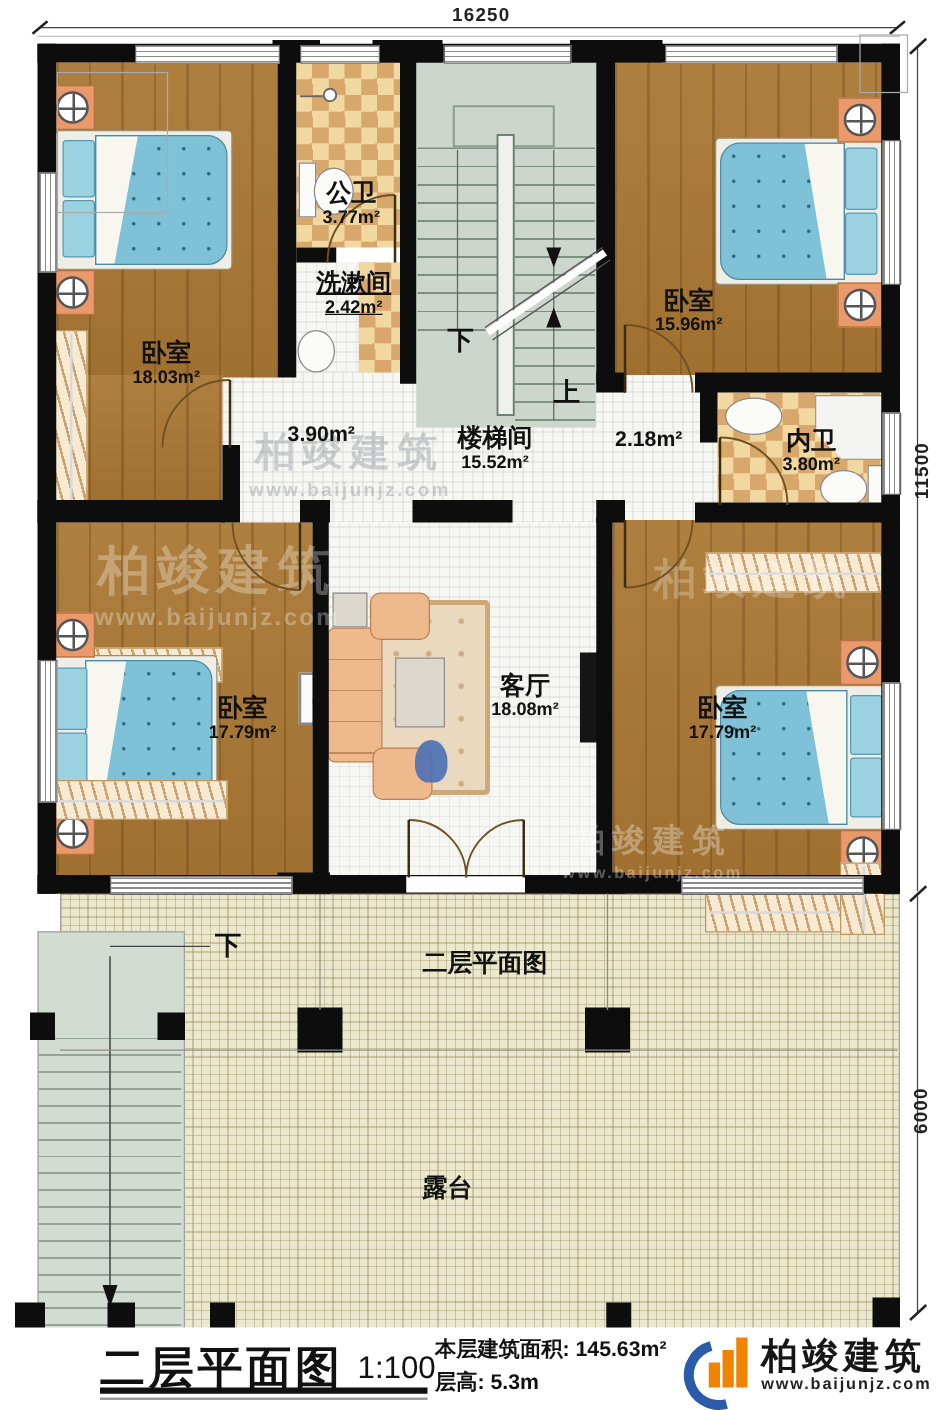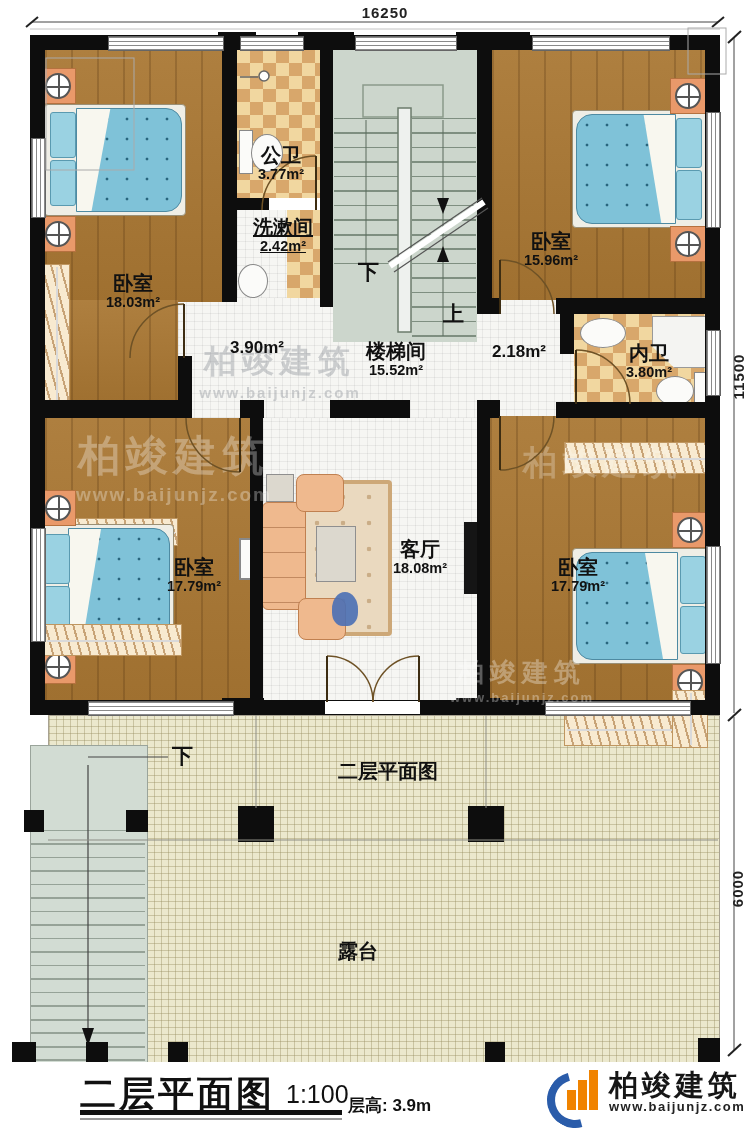--- a/index.html
+++ b/index.html
@@ -383,23 +383,27 @@
 
   <div class="dim" style="left:345px;top:4px;width:80px;text-align:center;">16250</div>
   <div class="dim dim-v" style="left:708px;top:368px;width:60px;text-align:center;">11500</div>
   <div class="dim dim-v" style="left:710px;top:880px;width:54px;text-align:center;">6000</div>
 
   <div class="titleblock">
     <div class="maintitle">二层平面图</div>
     <div class="uline1"></div>
     <div class="uline2"></div>
     <div class="scaletxt">1:100</div>
+    <div class="meta1">
+      <span>本层建筑面积:</span>
+      <span>145.63m²</span>
+    </div>
     <div class="meta2">
       <span>层高:</span>
-      <span>3.9m</span>
+      <span>5.3m</span>
     </div>
     <div class="logo">
       <div class="logoglyph">
         <div class="swoosh"></div>
         <div class="bar bar1"></div>
         <div class="bar bar2"></div>
         <div class="bar bar3"></div>
       </div>
       <div class="logotext">
         <div class="logoname">柏竣建筑</div>

